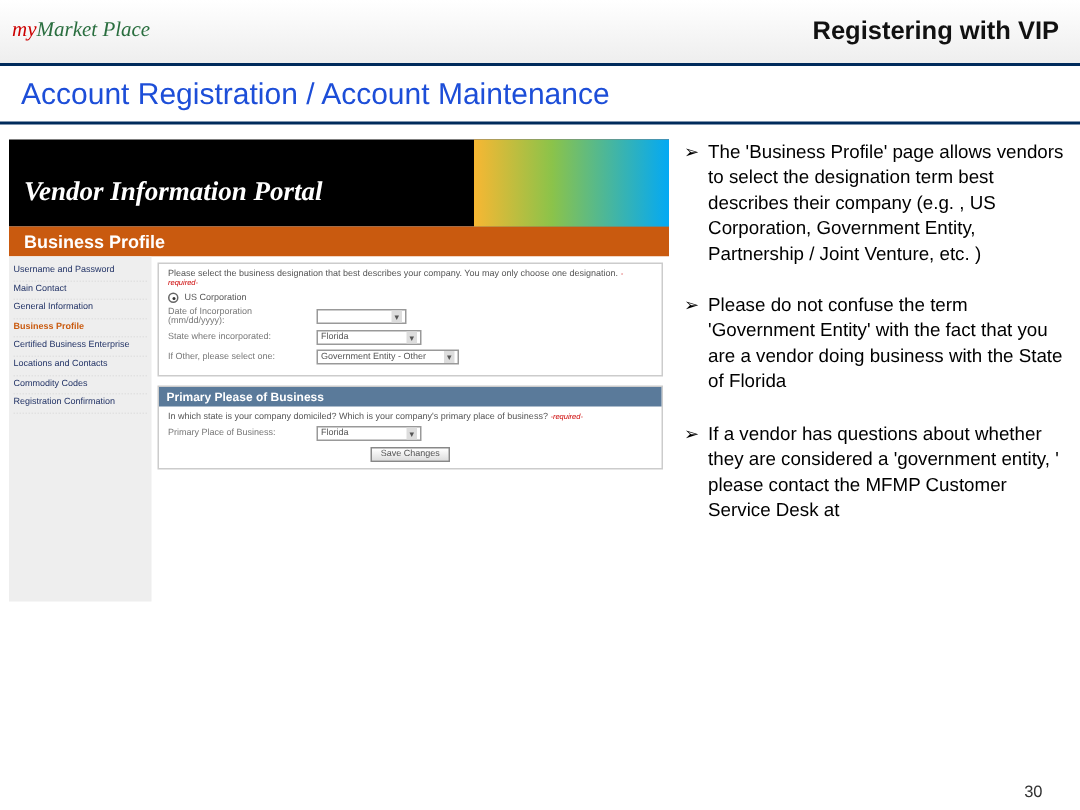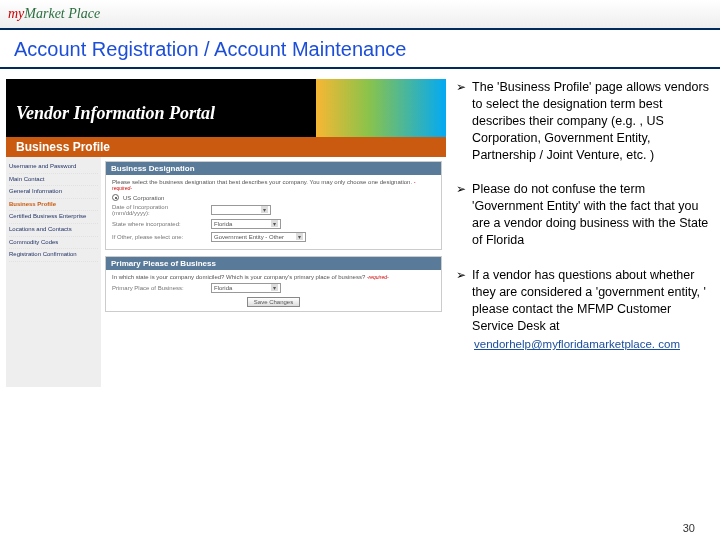--- a/index.html
+++ b/index.html
@@ -1,17 +1,17 @@
 <!DOCTYPE html>
 <html><head>
 <meta charset="utf-8">
 <style>
   * { margin: 0; padding: 0; box-sizing: border-box; }
   body { width: 720px; height: 540px; font-family: Arial, sans-serif; background: #fff; position: relative; overflow: hidden; }
-  .header-bar { height: 30px; background: linear-gradient(#fff, #eee); border-bottom: 2px solid #002b5c; display: flex; align-items: center; padding: 0 8px; }
+  .header-bar { height: 44px; background: linear-gradient(#fff, #eee); border-bottom: 2px solid #002b5c; display: flex; align-items: center; padding: 0 8px; }
   .logo { font-family: 'Brush Script MT', cursive; color: #c00; font-size: 14px; font-style: italic; }
   .logo .mp { color: #2a6e3f; }
   .title-right { margin-left: auto; font-weight: bold; font-size: 17px; color: #111; padding-right: 6px; }
   .main-heading { font-weight: normal; font-size: 20px; padding: 8px 14px 6px; color: #1d4ed8; }
   .hr { height: 2px; background: #002b5c; margin: 0; }
   .content-row { display: flex; padding: 10px 10px 0 6px; gap: 10px; }
   .vip-shot { width: 440px; flex-shrink: 0; }
   .vip-banner { height: 58px; background: #000; display: flex; align-items: stretch; }
   .vip-banner-text { flex: 1; display: flex; align-items: center; padding-left: 10px; color: #fff; font-size: 18px; font-family: Georgia, serif; font-style: italic; font-weight: bold; margin-top: 11px; }
   .vip-banner-img { width: 130px; background: linear-gradient(to right, #f7b733 0%, #8bc34a 40%, #03a9f4 100%); position: relative; }
@@ -38,20 +38,21 @@
   .email-link { color: #1a4c9c; text-decoration: underline; font-size: 11.5px; }
   .page-num { position: absolute; right: 25px; bottom: 6px; font-size: 11px; color: #333; }
 </style>
 </head>
 <body>
 
 <div class="header-bar">
   <span class="logo">
     <span>my</span><span class="mp">Market Place</span>
   </span>
+  <span class="title-right">Registering with VIP</span>
 </div>
 
 <div class="main-heading">Account Registration / Account Maintenance</div>
 <div class="hr"></div>
 
 <div class="content-row">
 
   <div class="vip-shot">
     <div class="vip-banner">
       <div class="vip-banner-text">Vendor Information Portal</div>
@@ -65,21 +66,20 @@
         <div>General Information</div>
         <div class="active">Business Profile</div>
         <div>Certified Business Enterprise</div>
         <div>Locations and Contacts</div>
         <div>Commodity Codes</div>
         <div>Registration Confirmation</div>
       </div>
       <div class="vip-forms">
 
         <div class="vip-panel">
-          <div class="vip-panel-head">Business Designation</div>
           <div class="vip-panel-body">
             <div>
               <span>Please select the business designation that best describes your company. You may only choose one designation.</span>
               <span class="req">-required-</span>
             </div>
             <div class="vip-field-row">
               <span class="vip-radio checked"></span>
               <span>US Corporation</span>
             </div>
             <div class="vip-field-row">
@@ -124,20 +124,17 @@
       <span>The 'Business Profile' page allows vendors to select the designation term best describes their company (e.g. , US Corporation, Government Entity, Partnership / Joint Venture, etc. )</span>
     </div>
     <div class="item">
       <span class="mark">➢</span>
       <span>Please do not confuse the term 'Government Entity' with the fact that you are a vendor doing business with the State of Florida</span>
     </div>
     <div class="item" style="margin-bottom:2px">
       <span class="mark">➢</span>
       <span>If a vendor has questions about whether they are considered a 'government entity, ' please contact the MFMP Customer Service Desk at</span>
     </div>
-    <div style="padding-left:18px">
-      <a class="email-link">vendorhelp@myfloridamarketplace. com</a>
-    </div>
   </div>
 
 </div>
 
 <div class="page-num">30</div>
 
 </body></html>

